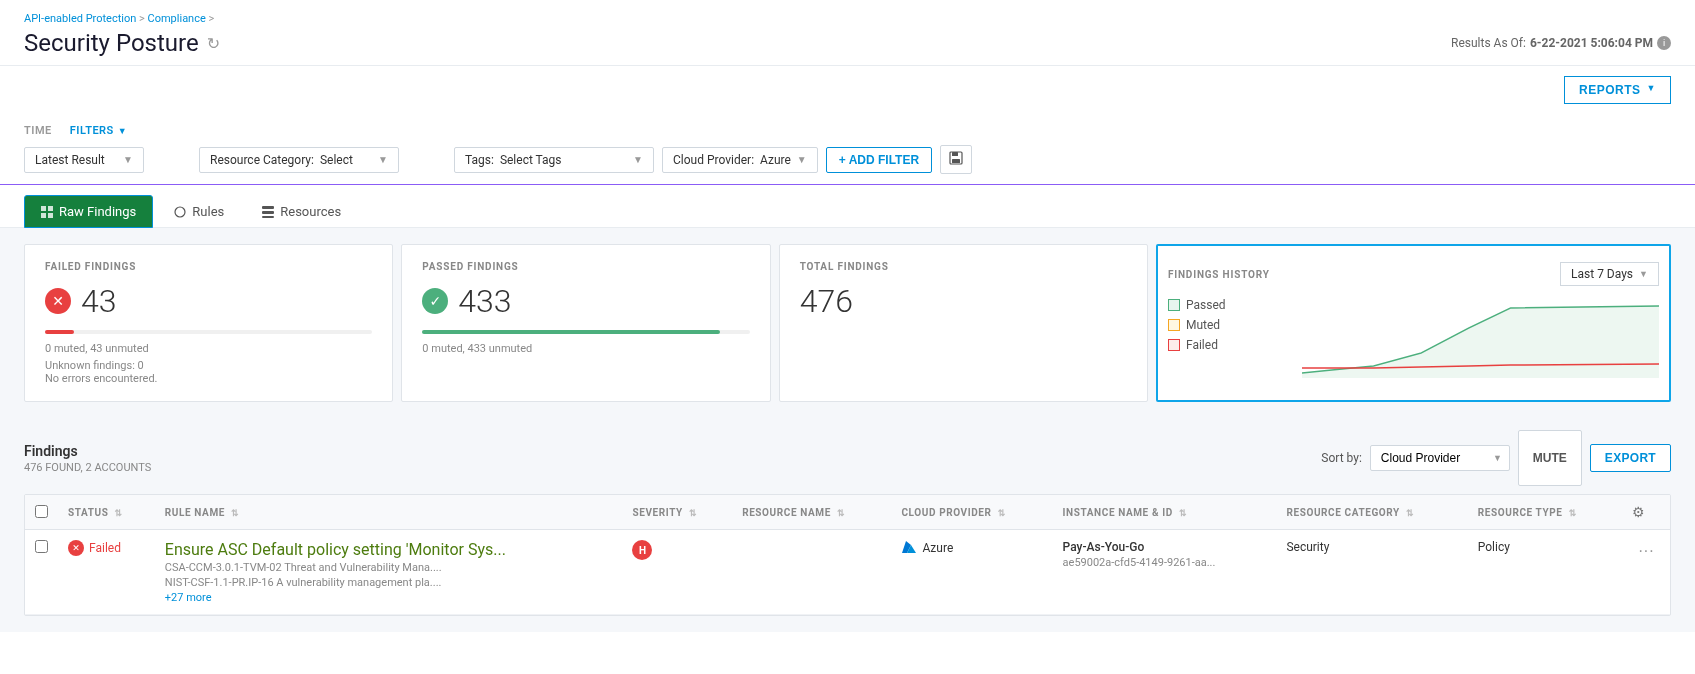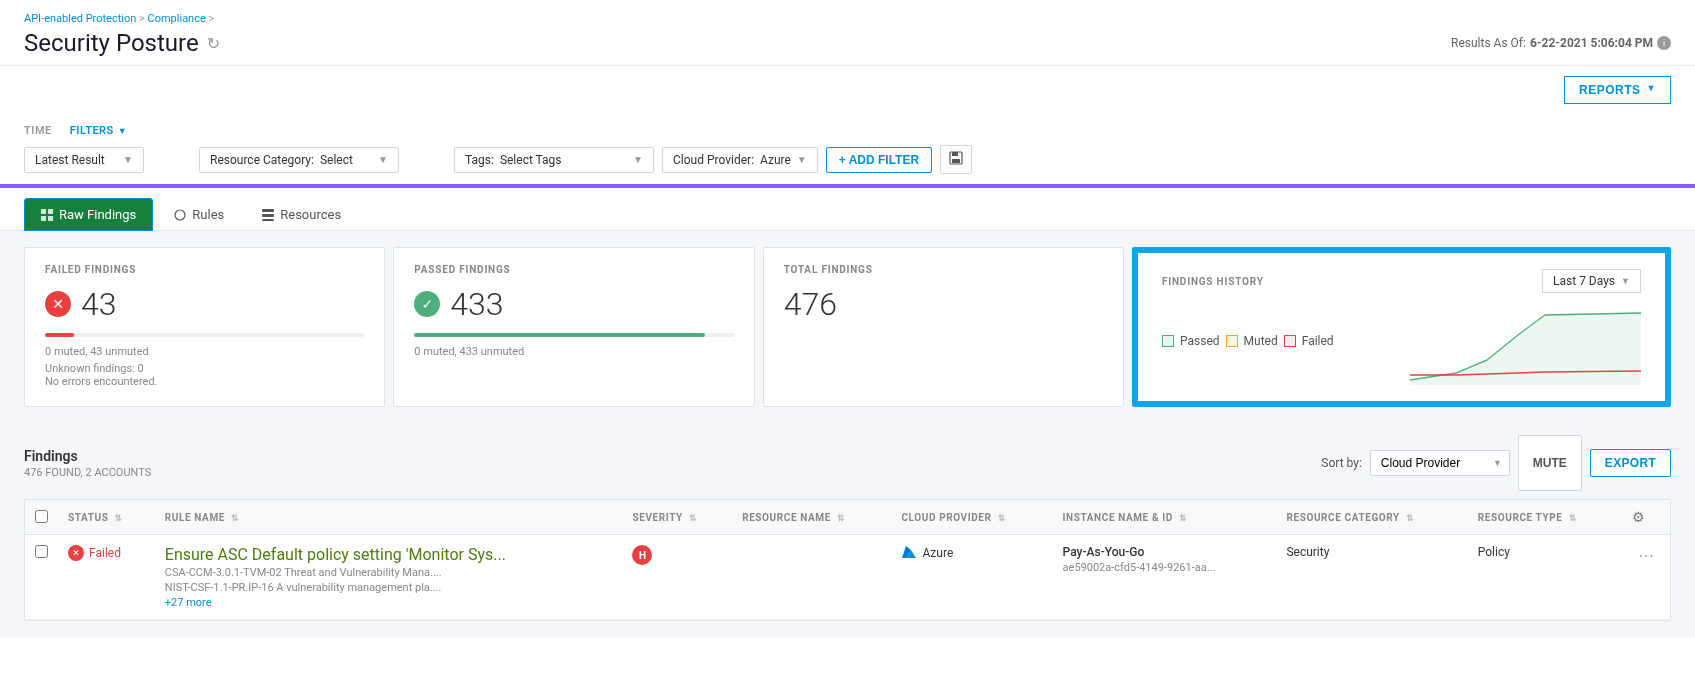--- a/index.html
+++ b/index.html
@@ -15,21 +15,21 @@
     .page-title { font-size: 24px; font-weight: 400; color: #1a1a2e; display: flex; align-items: center; gap: 8px; }
     .refresh-icon { color: #999; cursor: pointer; font-size: 16px; }
     .results-as-of { font-size: 12px; color: #666; display: flex; align-items: center; gap: 4px; }
     .info-icon { width: 14px; height: 14px; border-radius: 50%; background: #999; color: #fff; font-size: 9px; display: inline-flex; align-items: center; justify-content: center; }
     
     
     .reports-btn-row { display: flex; justify-content: flex-end; padding: 10px 24px; background: #fff; }
     .reports-btn { border: 1.5px solid #0090d9; color: #0090d9; background: #fff; padding: 6px 14px; font-size: 12px; font-weight: 600; cursor: pointer; display: flex; align-items: flex-start; gap: 6px; letter-spacing: 0.5px; }
     
     
-    .filters-section { padding: 10px 24px; background: #fff; border-bottom: 4px solid #8b5cf6; }
+    .filters-section { padding: 10px 24px; background: #fff; border-bottom: 1px solid #8b5cf6; }
     .filters-label-row { display: flex; align-items: center; gap: 6px; margin-bottom: 8px; }
     .time-label { font-size: 11px; color: #999; font-weight: 600; letter-spacing: 0.5px; margin-right: 12px; }
     .filters-label { font-size: 11px; color: #0090d9; font-weight: 600; letter-spacing: 0.5px; cursor: pointer; display: flex; align-items: center; gap: 4px; }
     .filters-controls { display: flex; align-items: center; gap: 8px; }
     .filter-select { border: 1px solid #d0d7de; padding: 5px 10px; font-size: 12px; color: #333; background: #fff; cursor: pointer; display: flex; align-items: center; gap: 6px; min-width: 120px; border-radius: 2px; }
     .filter-select-wide { min-width: 200px; margin-left: 47px; }
     .filter-select .chevron { color: #999; font-size: 10px; margin-left: auto; }
     .add-filter-btn { border: 1.5px solid #0090d9; color: #0090d9; background: #fff; padding: 5px 12px; font-size: 12px; font-weight: 600; cursor: pointer; border-radius: 2px; }
     .save-icon-btn { border: 1px solid #d0d7de; background: #fff; padding: 5px 8px; cursor: pointer; color: #555; border-radius: 2px; }
     
@@ -49,25 +49,25 @@
     .metric-bar { height: 4px; background: #f0f0f0; border-radius: 2px; margin-bottom: 8px; position: relative; }
     .metric-bar-fill-red { height: 100%; background: #e84040; border-radius: 2px; }
     .metric-bar-fill-green { height: 100%; background: #4caf7d; border-radius: 2px; }
     .metric-extra { font-size: 11px; color: #888; }
     
     
     .failed-icon { width: 26px; height: 26px; border-radius: 50%; background: #e84040; display: inline-flex; align-items: center; justify-content: center; color: #fff; font-size: 14px; flex-shrink: 0; }
     .passed-icon { width: 26px; height: 26px; border-radius: 50%; background: #4caf7d; display: inline-flex; align-items: center; justify-content: center; color: #fff; font-size: 14px; flex-shrink: 0; }
     
     
-    .history-card { background: #fff; border: 6px solid #0ea5e9; padding: 16px 24px; flex: 1.5; border-radius: 2px; }
+    .history-card { background: #fff; border: 2px solid #0ea5e9; padding: 16px 10px; flex: 1.5; border-radius: 2px; }
     .history-header { display: flex; align-items: center; justify-content: space-between; margin-bottom: 12px; }
     .history-label { font-size: 10px; font-weight: 700; color: #888; letter-spacing: 0.8px; }
     .history-days-select { border: 1px solid #d0d7de; padding: 4px 10px; font-size: 12px; background: #fff; cursor: pointer; display: flex; align-items: center; gap: 6px; }
-    .legend { display: flex; flex-direction: row; gap: 6px; margin-bottom: 8px; }
+    .legend { display: flex; flex-direction: column; gap: 6px; margin-bottom: 8px; }
     .legend-item { display: flex; align-items: center; gap: 6px; font-size: 12px; color: #555; }
     .legend-box { width: 12px; height: 12px; border: 1px solid #ccc; }
     .legend-box-green { background: #e8f5ee; border-color: #4caf7d; }
     .legend-box-orange { background: #fff8e1; border-color: #f5a623; }
     .legend-box-red { background: #fdecea; border-color: #e84040; }
     .chart-area { height: 80px; position: relative; overflow: hidden; margin-left: 60px; }
     
     
     .findings-section { padding: 0 24px 16px 24px; background: #f5f7fa; }
     .findings-header { display: flex; align-items: center; justify-content: space-between; padding: 12px 0 8px 0; }

